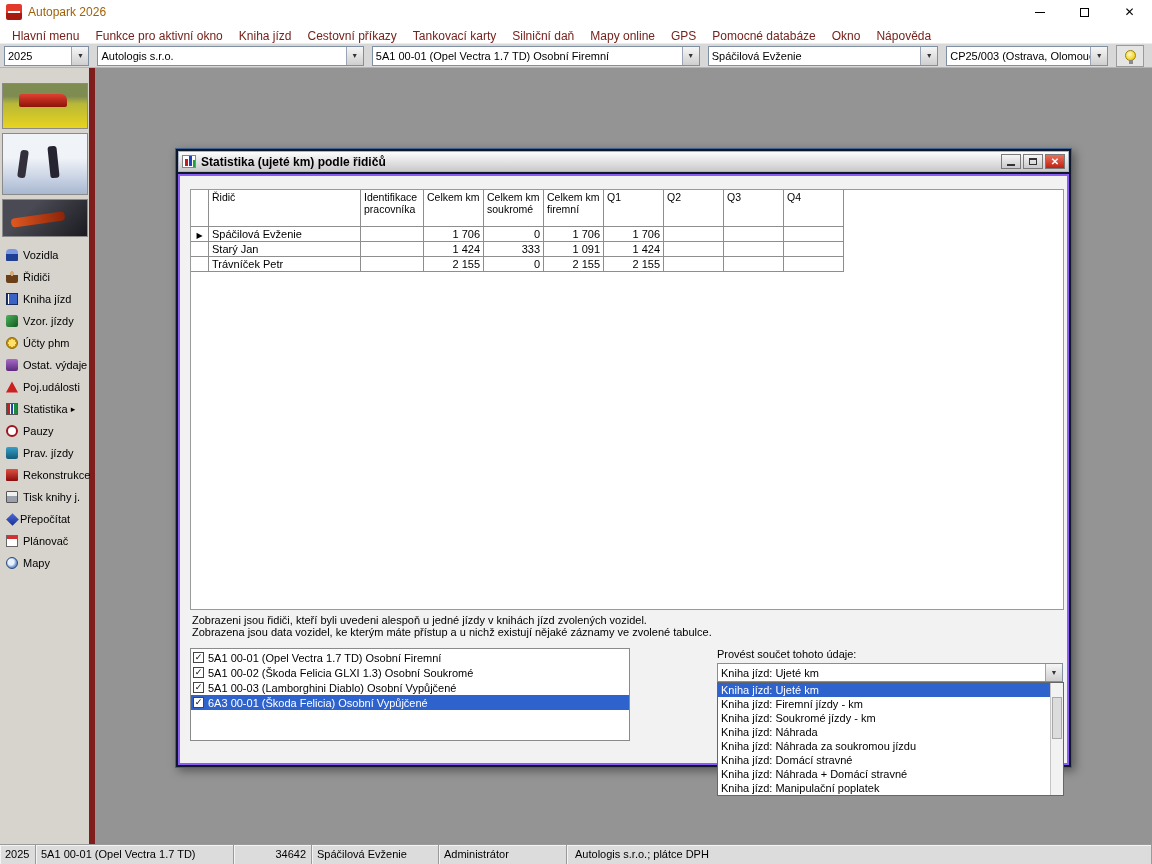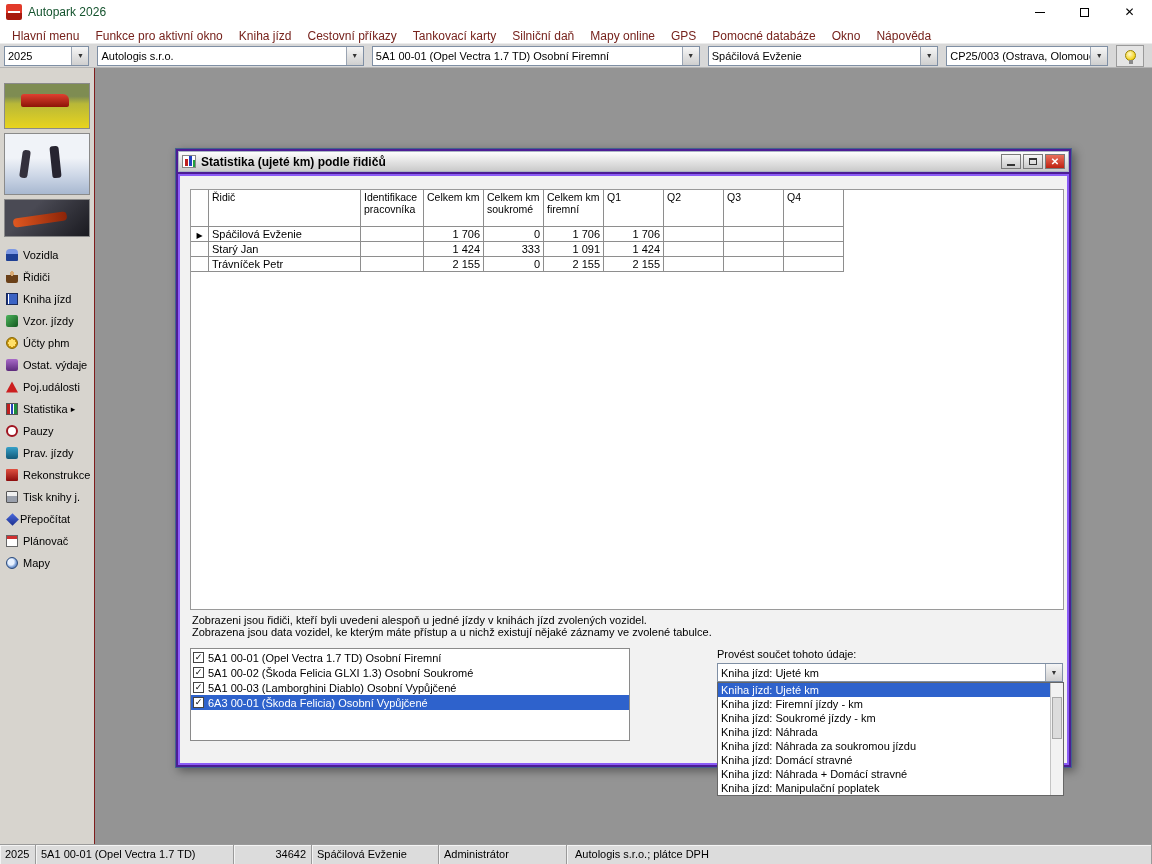--- a/index.html
+++ b/index.html
@@ -3,21 +3,21 @@
 <meta charset="utf-8">
 <style>
   *{margin:0;padding:0;box-sizing:border-box}
   body{font-family:"Liberation Sans",sans-serif;background:#fff}
   #screen{position:relative;width:1152px;height:864px;background:#fff;overflow:hidden}
 
   
   .titlebar{position:absolute;left:0;top:0;width:100%;height:24px;background:#fff;display:flex;align-items:center;padding-left:6px}
   .app-icon{width:16px;height:16px;flex:0 0 16px;position:relative;background:linear-gradient(180deg,#e23a2a 0 55%,#a81a0e 55%);border-radius:2px}
   .app-icon::after{content:"";position:absolute;left:2px;top:7px;width:12px;height:2px;background:#fff}
-  .title-text{font-size:12px;color:#14532d;margin-left:6px}
+  .title-text{font-size:12px;color:#a16207;margin-left:6px}
   .win-controls{position:absolute;right:0;top:0;height:24px;display:flex}
   .wbtn{width:45px;height:24px;display:flex;align-items:center;justify-content:center}
   .g-min{width:10px;height:1px;background:#000;display:block}
   .g-max{width:9px;height:9px;border:1px solid #000;display:block}
   .g-close{font-size:12px;color:#000;line-height:1}
 
   
   .menubar{position:absolute;left:0;top:24px;width:100%;height:20px;background:#fff;display:flex;align-items:flex-end;padding-left:4px;border-bottom:1px solid #ececec}
   .menu-item{font-size:12px;color:#76221c;padding:0 8px;white-space:nowrap}
 
@@ -25,21 +25,21 @@
   .toolbar{position:absolute;left:0;top:44px;width:100%;height:24px;background:#d8d8d8;border-bottom:1px solid #b4b4b4;display:flex;align-items:center;padding:0 4px;gap:8px}
   .combo{height:20px;background:#fff;border:1px solid #7f8fa4;display:flex;align-items:stretch;overflow:hidden}
   .combo .ctext{flex:1;font-size:11px;line-height:18px;padding:0 3px;white-space:nowrap;overflow:hidden}
   .cbtn-arrow{width:17px;background:linear-gradient(180deg,#f6f6f6,#cfcfcf);border-left:1px solid #9aa4b2;display:flex;align-items:center;justify-content:center;font-size:7px;color:#333}
   .w-year{width:86px}.w-company{width:268px}.w-vehicle{width:330px}.w-driver{width:232px}.w-trip{width:163px}
   .bulb-btn{width:28px;height:22px;margin-left:auto;margin-right:4px;background:#e4e4e4;border:1px solid #9a9a9a;display:flex;align-items:center;justify-content:center}
   .bulb{width:11px;height:11px;border-radius:50%;background:radial-gradient(circle at 40% 35%,#fff8c8,#f4d31e 70%,#c8a400);border:1px solid #9a8200;position:relative}
   .bulb::after{content:"";position:absolute;left:3px;bottom:-4px;width:4px;height:4px;background:#8a8a8a}
 
   
-  .sidebar{position:absolute;left:0;top:68px;width:95px;height:776px;background:#d7d4ce;border-right:1px solid #7f1d1d;padding-top:15px}
+  .sidebar{position:absolute;left:0;top:68px;width:95px;height:776px;background:#d7d4ce;border-right:6px solid #7f1d1d;padding-top:15px}
   .side-img{margin:0 auto 4px;width:86px;border:1px solid #8a8a8a;position:relative;overflow:hidden}
   .img-field{height:46px;background:linear-gradient(180deg,#7e8c52 0 28%,#b8b838 45%,#e8d41e 100%)}
   .img-field::after{content:"";position:absolute;left:16px;top:10px;width:48px;height:13px;background:linear-gradient(180deg,#e04030,#8c1408);border-radius:3px 6px 2px 2px}
   .img-ski{height:62px;background:linear-gradient(180deg,#f0f3f8 0 40%,#ccd6e6 70%,#a8b8d0 100%)}
   .img-ski::before{content:"";position:absolute;left:16px;top:16px;width:8px;height:28px;background:#33303c;border-radius:3px;transform:rotate(8deg)}
   .img-ski::after{content:"";position:absolute;left:46px;top:12px;width:9px;height:32px;background:#262430;border-radius:3px;transform:rotate(-6deg)}
   .img-moto{height:38px;background:linear-gradient(135deg,#4a4a54 0 30%,#1a1a20 100%)}
   .img-moto::after{content:"";position:absolute;left:8px;top:15px;width:54px;height:9px;background:linear-gradient(90deg,#e05820,#8c2408);border-radius:4px;transform:rotate(-8deg)}
   .side-items{margin-top:7px}
   .side-item{height:22px;display:flex;align-items:center;padding-left:6px;font-size:11px;color:#000;cursor:default}
@@ -58,21 +58,21 @@
   .i-tis{background:linear-gradient(180deg,#f0f0f0 0 35%,#9aa0ac 35%);border:1px solid #555;border-radius:1px}
   .i-pre{background:linear-gradient(135deg,#4a6ae0,#1c2f8c);transform:rotate(45deg);width:9px;height:9px;margin:1px 3px 1px 2px;flex:0 0 9px}
   .i-pla{background:linear-gradient(180deg,#d03030 0 30%,#fff 30%);border:1px solid #666}
   .i-map{background:radial-gradient(circle at 40% 40%,#e8f2ff 0 35%,#7ca0d8 60%,#35588c);border-radius:50%;border:1px solid #2a4a7c}
   .submenu-arrow{font-size:9px;margin-left:3px;color:#000}
 
   
   .mdi{position:absolute;left:95px;top:68px;width:1057px;height:776px;background:#949494}
 
   
-  .child{position:absolute;left:80px;top:80px;width:897px;height:620px;border:1px solid #44628f;background:#4c1d95;padding:2px;display:flex;flex-direction:column;box-shadow:3px 3px 9px rgba(0,0,0,.4)}
+  .child{position:absolute;left:80px;top:80px;width:897px;height:620px;border:1px solid #44628f;background:#0f172a;padding:2px;display:flex;flex-direction:column;box-shadow:3px 3px 9px rgba(0,0,0,.4)}
   .child-title{height:21px;background:linear-gradient(180deg,#fdfdfd,#cacaca);display:flex;align-items:center;padding:0 3px;border:1px solid #aab4c4;flex:0 0 21px}
   .ct-icon{width:14px;height:13px;flex:0 0 14px;background:#fff;border:1px solid #888;position:relative;overflow:hidden}
   .ct-icon::before{content:"";position:absolute;left:2px;bottom:1px;width:3px;height:7px;background:#c02020}
   .ct-icon::after{content:"";position:absolute;left:6px;bottom:1px;width:3px;height:10px;background:#2040c0;box-shadow:4px 4px 0 #20a040}
   .ct-title{font-size:12px;font-weight:bold;margin-left:5px;flex:1;white-space:nowrap;overflow:hidden}
   .ctb{width:20px;height:15px;margin-left:2px;border:1px solid #7a7a7a;background:linear-gradient(180deg,#f6f6f6,#cacaca);display:flex;align-items:center;justify-content:center}
   .ctb .gm{width:8px;height:2px;background:#333;align-self:flex-end;margin-bottom:2px}
   .ctb .gx{width:8px;height:7px;border:1px solid #333;border-top-width:2px}
   .ctb-close{background:linear-gradient(180deg,#e8705c,#c02212);color:#fff;font-size:10px;font-weight:bold}
   .child-client{flex:1;margin-top:2px;position:relative;background:#f2f2f2;border:2px solid #8b5cf6;overflow:visible}

